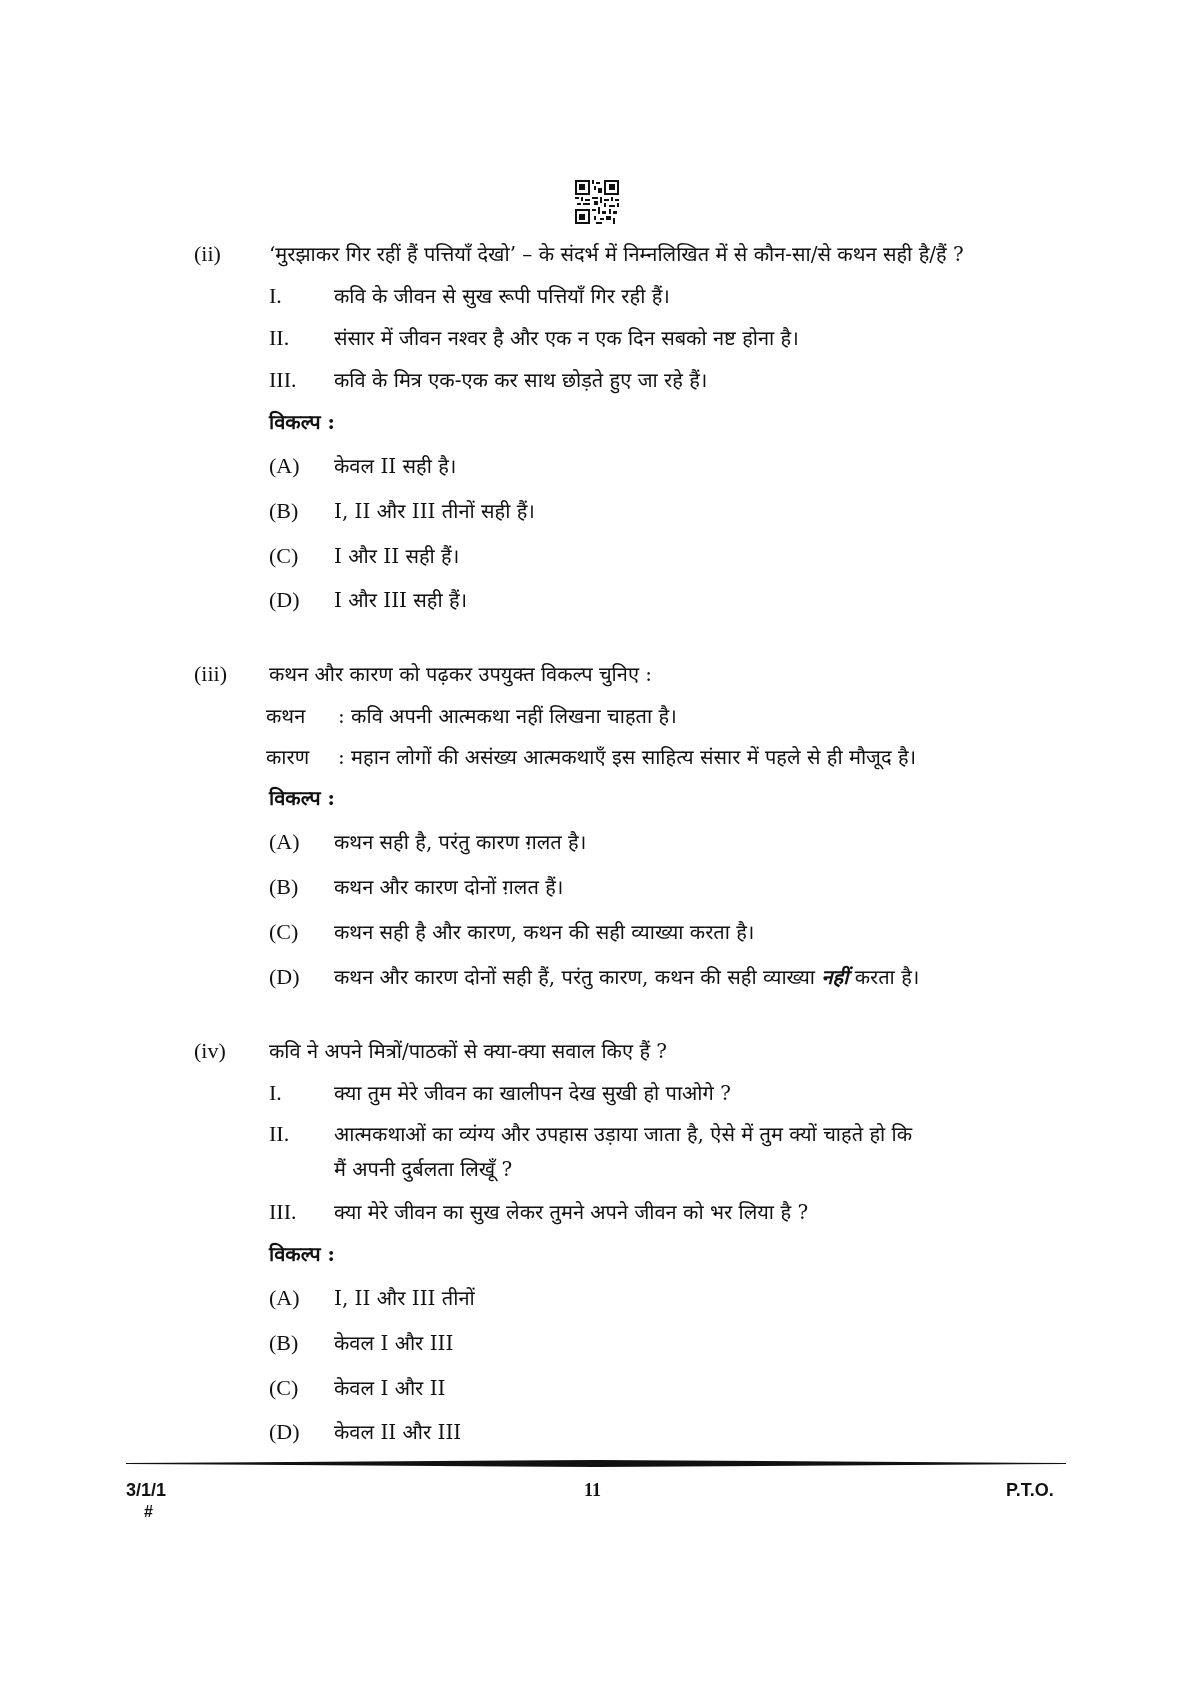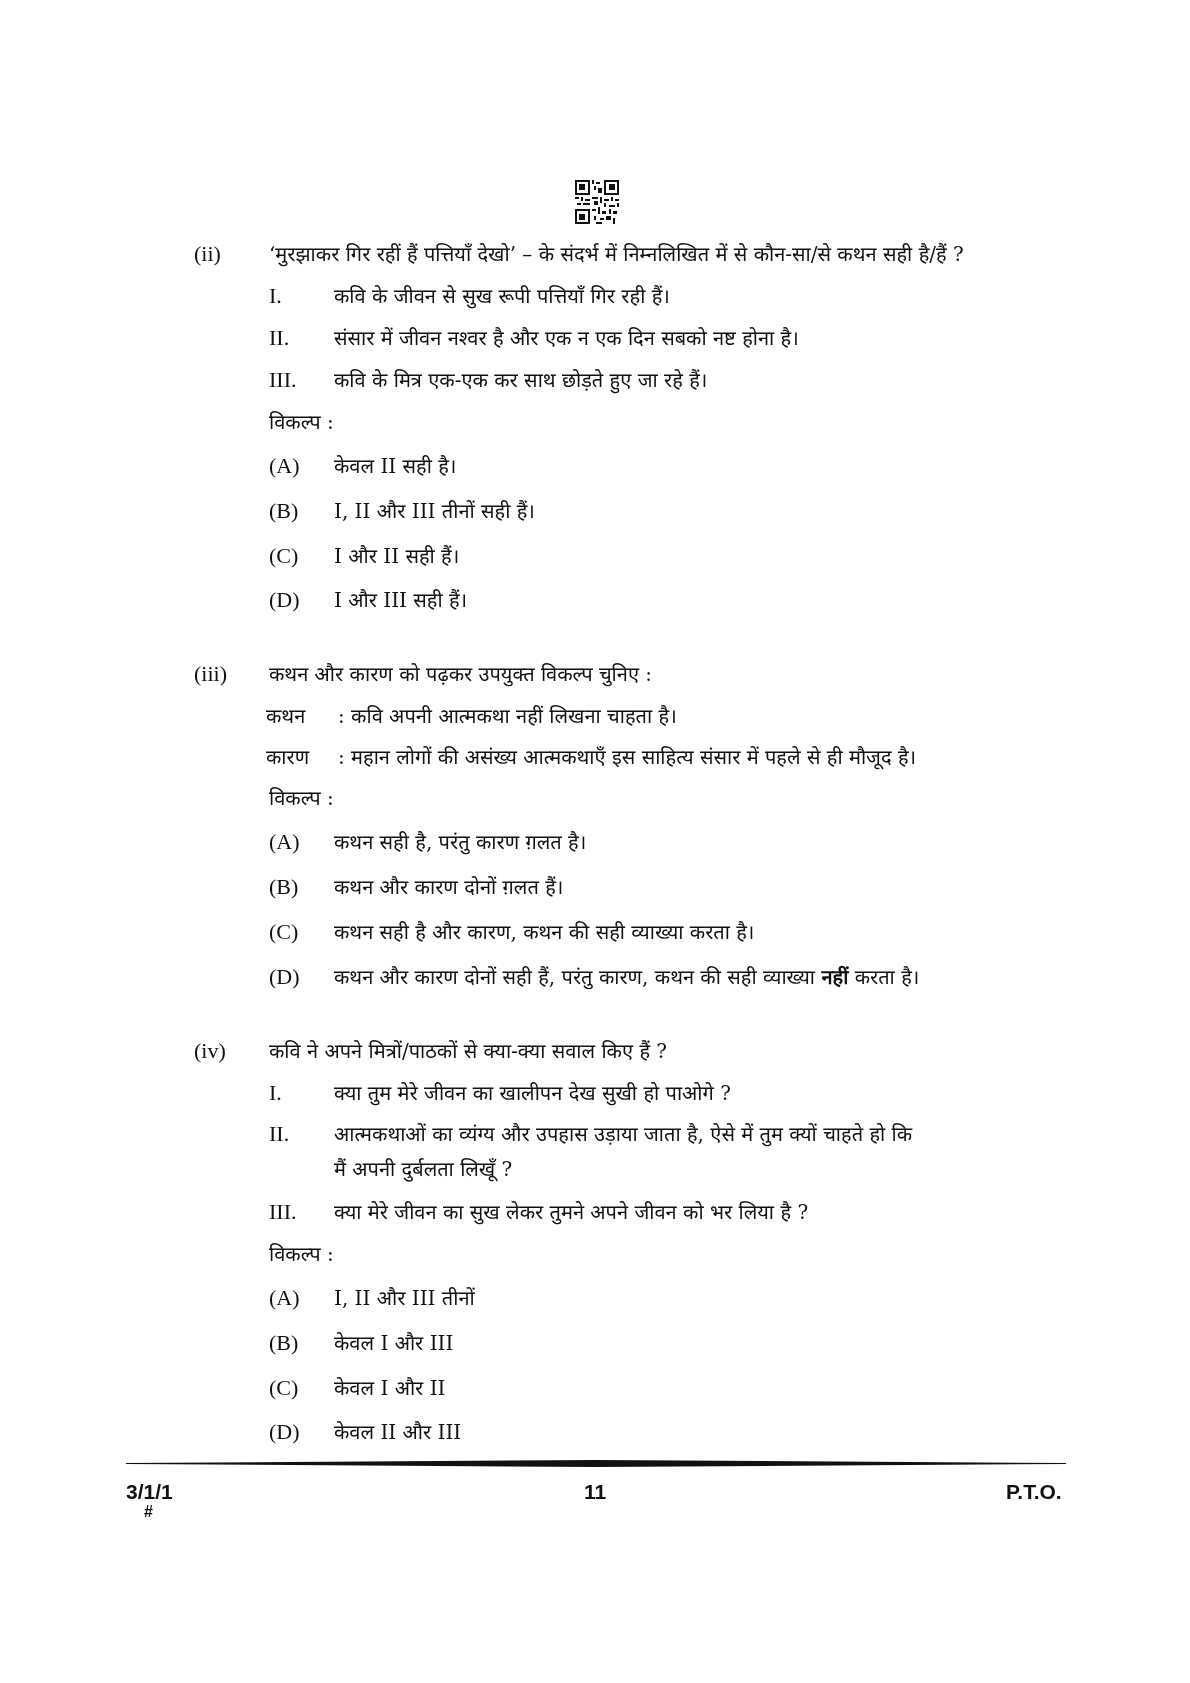--- a/index.html
+++ b/index.html
@@ -16,36 +16,36 @@
   .qr svg { width: 44px; height: 44px; display: block; }
 
   .line {
     position: absolute; white-space: nowrap;
     font-size: 20px; line-height: 28px;
   }
   .num { position: absolute; left: 190px; font-family: "Liberation Serif", serif; font-size: 22px; }
   .sub-num { position: absolute; left: 265px; font-family: "Liberation Serif", serif; font-size: 22px; }
   .text { position: absolute; left: 330px; }
   .q-text { position: absolute; left: 265px; }
-  .heading { position: absolute; left: 265px; font-weight: normal; }
+  .heading { position: absolute; left: 265px; font-weight: bold; }
   .kk-label { position: absolute; left: 262px; }
   .kk-text { position: absolute; left: 334px; text-align: right; }
-  .em { font-weight: bold; }
+  .em { font-weight: bold; font-style: italic; }
 
   .rule {
     position: absolute; left: 122px; top: 1460px; width: 940px; height: 7px;
   }
   .rule svg { display: block; width: 940px; height: 7px; }
 
   .footer {
     position: absolute; top: 1480px;
-    font-family: "Liberation Sans", sans-serif; font-weight: bold; font-size: 21px;
+    font-family: "Liberation Sans", sans-serif; font-weight: bold; font-size: 18px;
   }
   .footer-left { left: 122px; }
-  .footer-center { left: 580px; }
+  .footer-center { left: 580px; font-family: Liberation Serif, serif; }
   .footer-right { left: 1002px; text-align: center; }
   .footer-hash {
     position: absolute; left: 140px; top: 1503px;
     font-family: "Liberation Sans", sans-serif; font-size: 16px; font-weight: bold;
   }
 </style>
 </head>
 <body>
 
 <div class="page">

